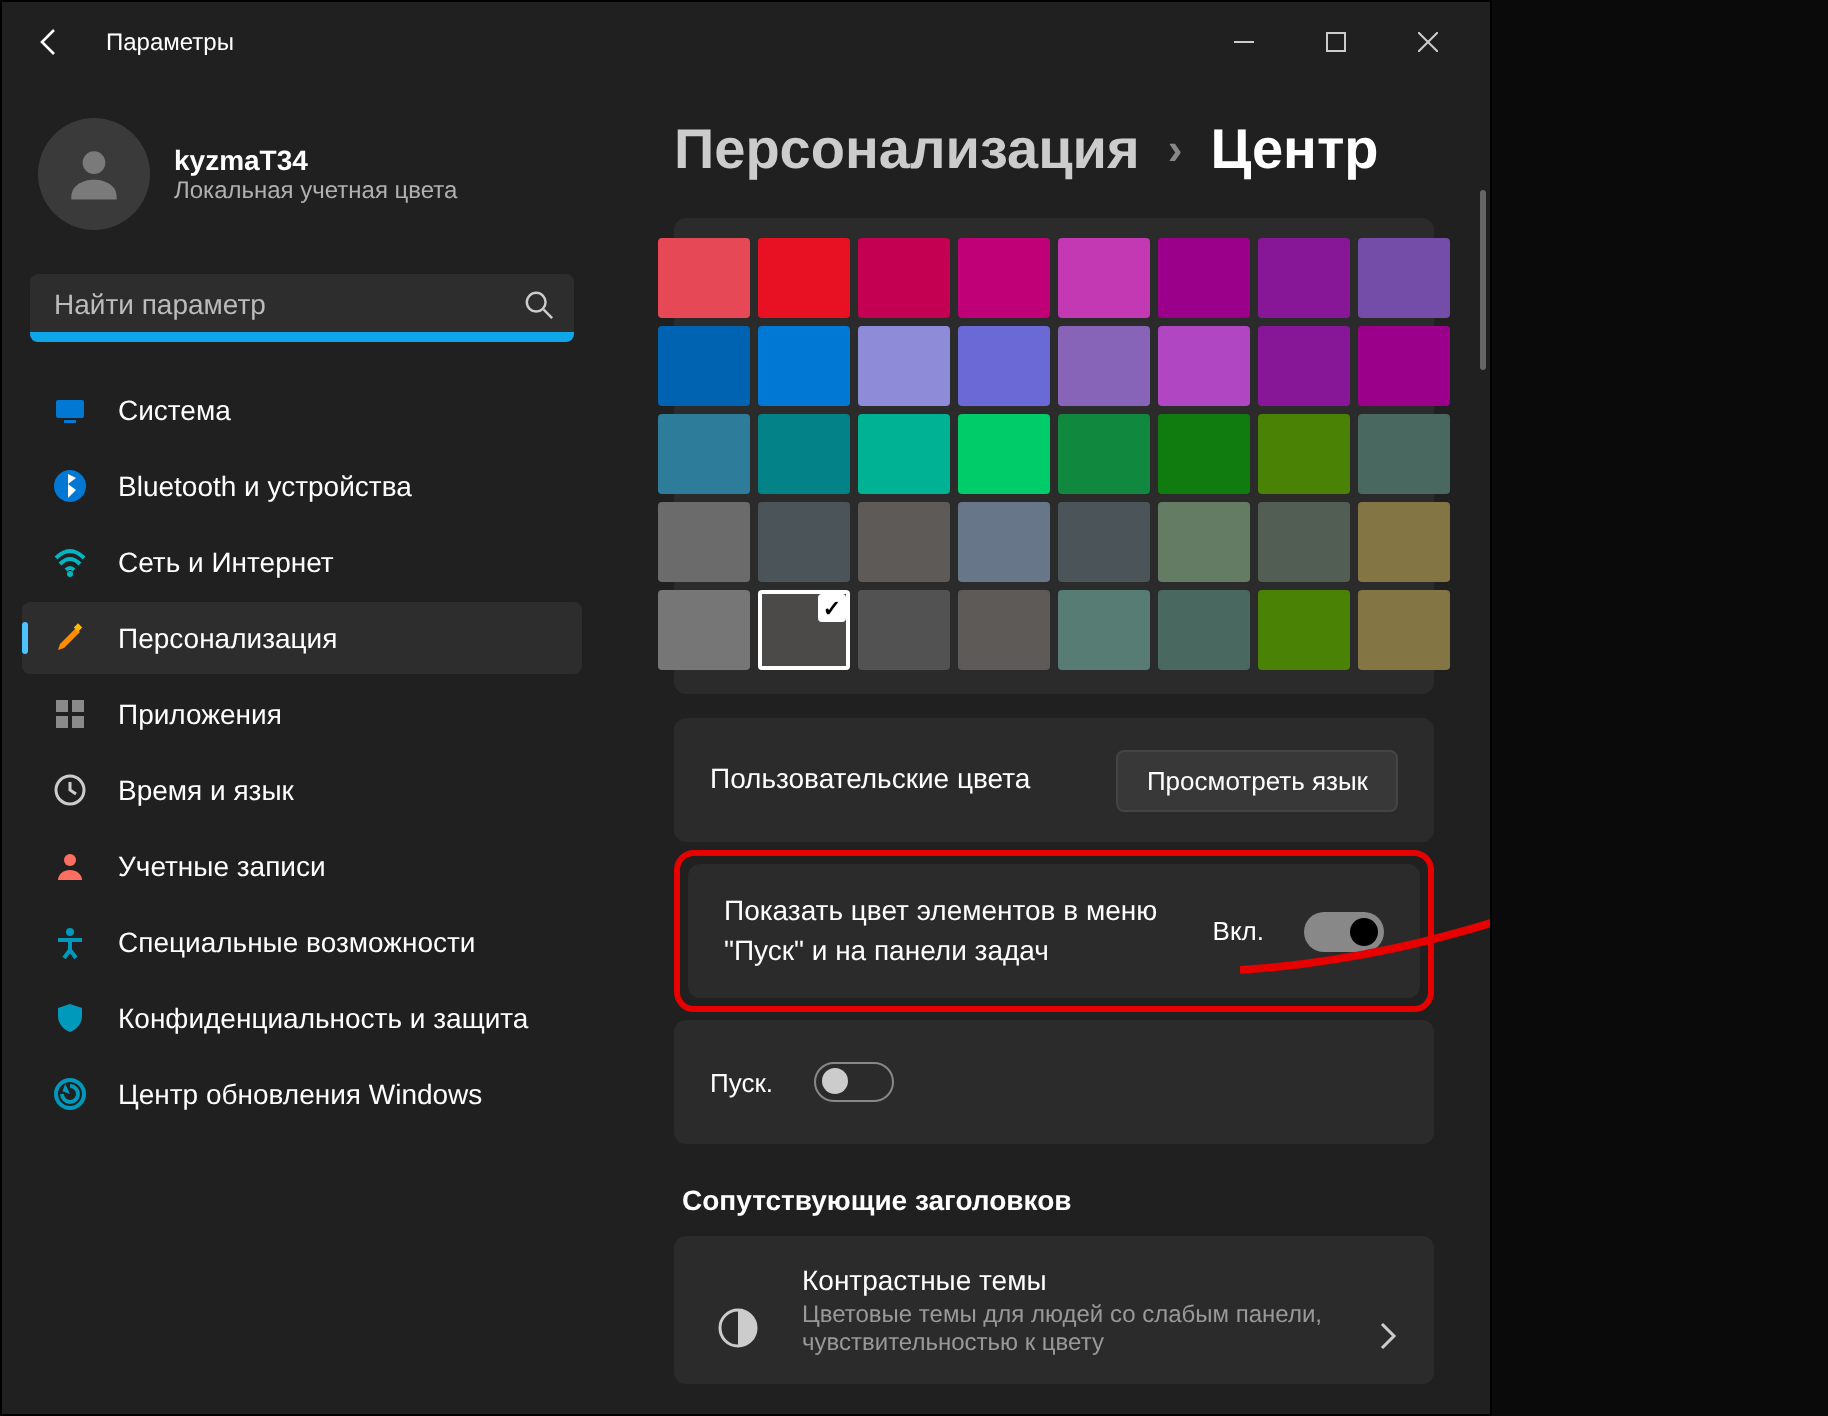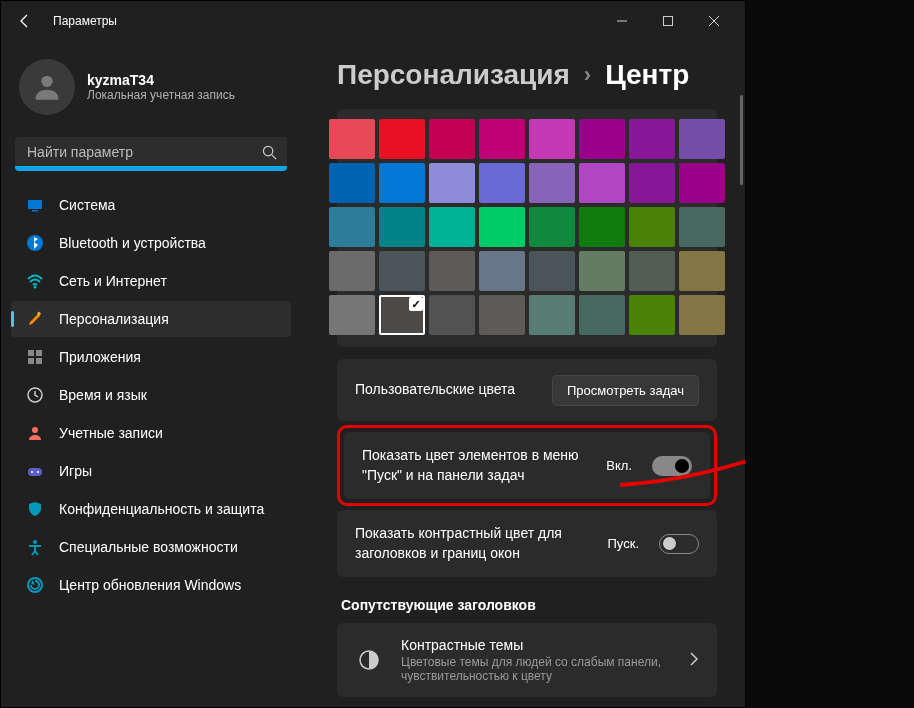--- a/index.html
+++ b/index.html
@@ -42,21 +42,21 @@
   .toggle-label { font-size:13px; }
   .toggle { width:40px; height:20px; border-radius:10px; position:relative; cursor:pointer; }
   .toggle.on { background:#888; }
   .toggle.on::after { content:''; position:absolute; right:3px; top:3px; width:14px; height:14px; border-radius:50%; background:#000; }
   .toggle.off { background:transparent; border:1px solid #888; }
   .toggle.off::after { content:''; position:absolute; left:3px; top:2px; width:13px; height:13px; border-radius:50%; background:#ccc; }
   .highlight { border:3px solid #e60000; border-radius:10px; padding:4px; margin-bottom:4px; }
   .highlight .row { margin-bottom:0; }
   .arrow { position:absolute; pointer-events:none; }
   .section-title { font-size:14px; font-weight:600; margin:20px 0 10px 4px; }
-  .link-row { background:#2b2b2b; border-radius:6px; padding:14px 18px; display:flex; align-items:center; cursor:pointer; min-height:68px; }
+  .link-row { background:#2b2b2b; border-radius:6px; padding:14px 18px; display:flex; align-items:flex-end; cursor:pointer; min-height:68px; }
   .link-ico { width:28px; height:28px; margin-right:18px; display:flex; align-items:center; justify-content:center; }
   .link-text { flex:1; }
   .link-title { font-size:14px; }
   .link-sub { font-size:12px; color:#999; margin-top:2px; }
   .chev { color:#ccc; font-size:14px; }
   .main-scroll { position:relative; }
   .scrollbar { position:absolute; right:2px; top:54px; width:3px; height:90px; background:#666; border-radius:2px; }
 </style>
 </head>
 <body>
@@ -92,21 +92,21 @@
     <div class="sidebar">
       <div class="user">
         <div class="avatar">
           <svg viewBox="0 0 24 24">
               <circle cx="12" cy="8" r="4"></circle>
               <path d="M4 20c0-4 4-6 8-6s8 2 8 6v1H4z"></path>
             </svg>
         </div>
         <div>
           <div class="uname">kyzmaT34</div>
-          <div class="uacc">Локальная учетная запись</div>
+          <div class="uacc">Локальная учетная цвета</div>
         </div>
       </div>
       <div class="search">
         <input type="text" placeholder="Найти параметр" style="">
         <span class="sicon">
           <svg width="15" height="15" viewBox="0 0 16 16">
               <circle cx="6.5" cy="6.5" r="5" stroke="#ccc" fill="none" stroke-width="1.3"></circle>
               <line x1="10.5" y1="10.5" x2="15" y2="15" stroke="#ccc" stroke-width="1.3"></line>
             </svg>
         </span>
@@ -174,43 +174,33 @@
               <svg width="18" height="18" viewBox="0 0 18 18">
                 <circle cx="9" cy="6" r="3" fill="#ff6f61"></circle>
                 <path d="M3 16c0-3 3-5 6-5s6 2 6 5" fill="#ff6f61"></path>
               </svg>
             </span>
             <span>Учетные записи</span>
           </div>
           <div class="nav-item">
             <span class="nav-ico">
               <svg width="18" height="18" viewBox="0 0 18 18">
-                <rect x="2" y="6" width="14" height="8" rx="4" fill="#5b5fc7"></rect>
-                <circle cx="6" cy="10" r="1" fill="#fff"></circle>
-                <circle cx="12" cy="10" r="1" fill="#fff"></circle>
-              </svg>
-            </span>
-            <span>Игры</span>
-          </div>
-          <div class="nav-item">
-            <span class="nav-ico">
-              <svg width="18" height="18" viewBox="0 0 18 18">
-                <path d="M9 2l6 2v4c0 4-3 7-6 8-3-1-6-4-6-8V4z" fill="#0099bc"></path>
-              </svg>
-            </span>
-            <span>Конфиденциальность и защита</span>
-          </div>
-          <div class="nav-item">
-            <span class="nav-ico">
-              <svg width="18" height="18" viewBox="0 0 18 18">
                 <circle cx="9" cy="4" r="2" fill="#0099bc"></circle>
                 <path d="M3 8h12M9 8v5M9 13l-3 4M9 13l3 4" stroke="#0099bc" stroke-width="2"></path>
               </svg>
             </span>
             <span>Специальные возможности</span>
+          </div>
+          <div class="nav-item">
+            <span class="nav-ico">
+              <svg width="18" height="18" viewBox="0 0 18 18">
+                <path d="M9 2l6 2v4c0 4-3 7-6 8-3-1-6-4-6-8V4z" fill="#0099bc"></path>
+              </svg>
+            </span>
+            <span>Конфиденциальность и защита</span>
           </div>
           <div class="nav-item">
             <span class="nav-ico">
               <svg width="18" height="18" viewBox="0 0 18 18">
                 <circle cx="9" cy="9" r="7" stroke="#0099bc" fill="none" stroke-width="2"></circle>
                 <path d="M9 5a4 4 0 1 1-4 4" stroke="#0099bc" fill="none" stroke-width="2"></path>
                 <path d="M5 5l0 4 4 0" fill="#0099bc" transform="rotate(20 9 9)"></path>
               </svg>
             </span>
             <span>Центр обновления Windows</span>
@@ -266,21 +256,21 @@
             <div class="swatch" style="background: rgb(93, 90, 88);"></div>
             <div class="swatch" style="background: rgb(86, 124, 115);"></div>
             <div class="swatch" style="background: rgb(72, 104, 96);"></div>
             <div class="swatch" style="background: rgb(73, 130, 5);"></div>
             <div class="swatch" style="background: rgb(132, 117, 69);"></div>
           </div>
       </div>
 
       <div class="row">
         <div class="row-label">Пользовательские цвета</div>
-        <button class="btn">Просмотреть задач</button>
+        <button class="btn">Просмотреть язык</button>
       </div>
 
       <div class="highlight" style="position:relative;">
         <div class="row">
           <div class="row-label">Показать цвет элементов в меню "Пуск" и на панели задач</div>
           <div class="toggle-wrap">
             <span class="toggle-label">Вкл.</span>
             <div class="toggle on"></div>
           </div>
         </div>
@@ -288,21 +278,20 @@
           <defs>
               <marker id="ah" markerWidth="8" markerHeight="8" refX="6" refY="3" orient="auto">
                 <path d="M0,0 L7,3 L0,6 Z" fill="#e60000"></path>
               </marker>
             </defs>
           <path d="M10 55 Q 90 50 175 18" stroke="#e60000" stroke-width="4" fill="none" marker-end="url(#ah)"></path>
         </svg>
       </div>
 
       <div class="row">
-        <div class="row-label">Показать контрастный цвет для заголовков и границ окон</div>
         <div class="toggle-wrap">
           <span class="toggle-label">Пуск.</span>
           <div class="toggle off"></div>
         </div>
       </div>
 
       <div class="section-title">Сопутствующие заголовков</div>
 
       <div class="link-row">
         <div class="link-ico">

